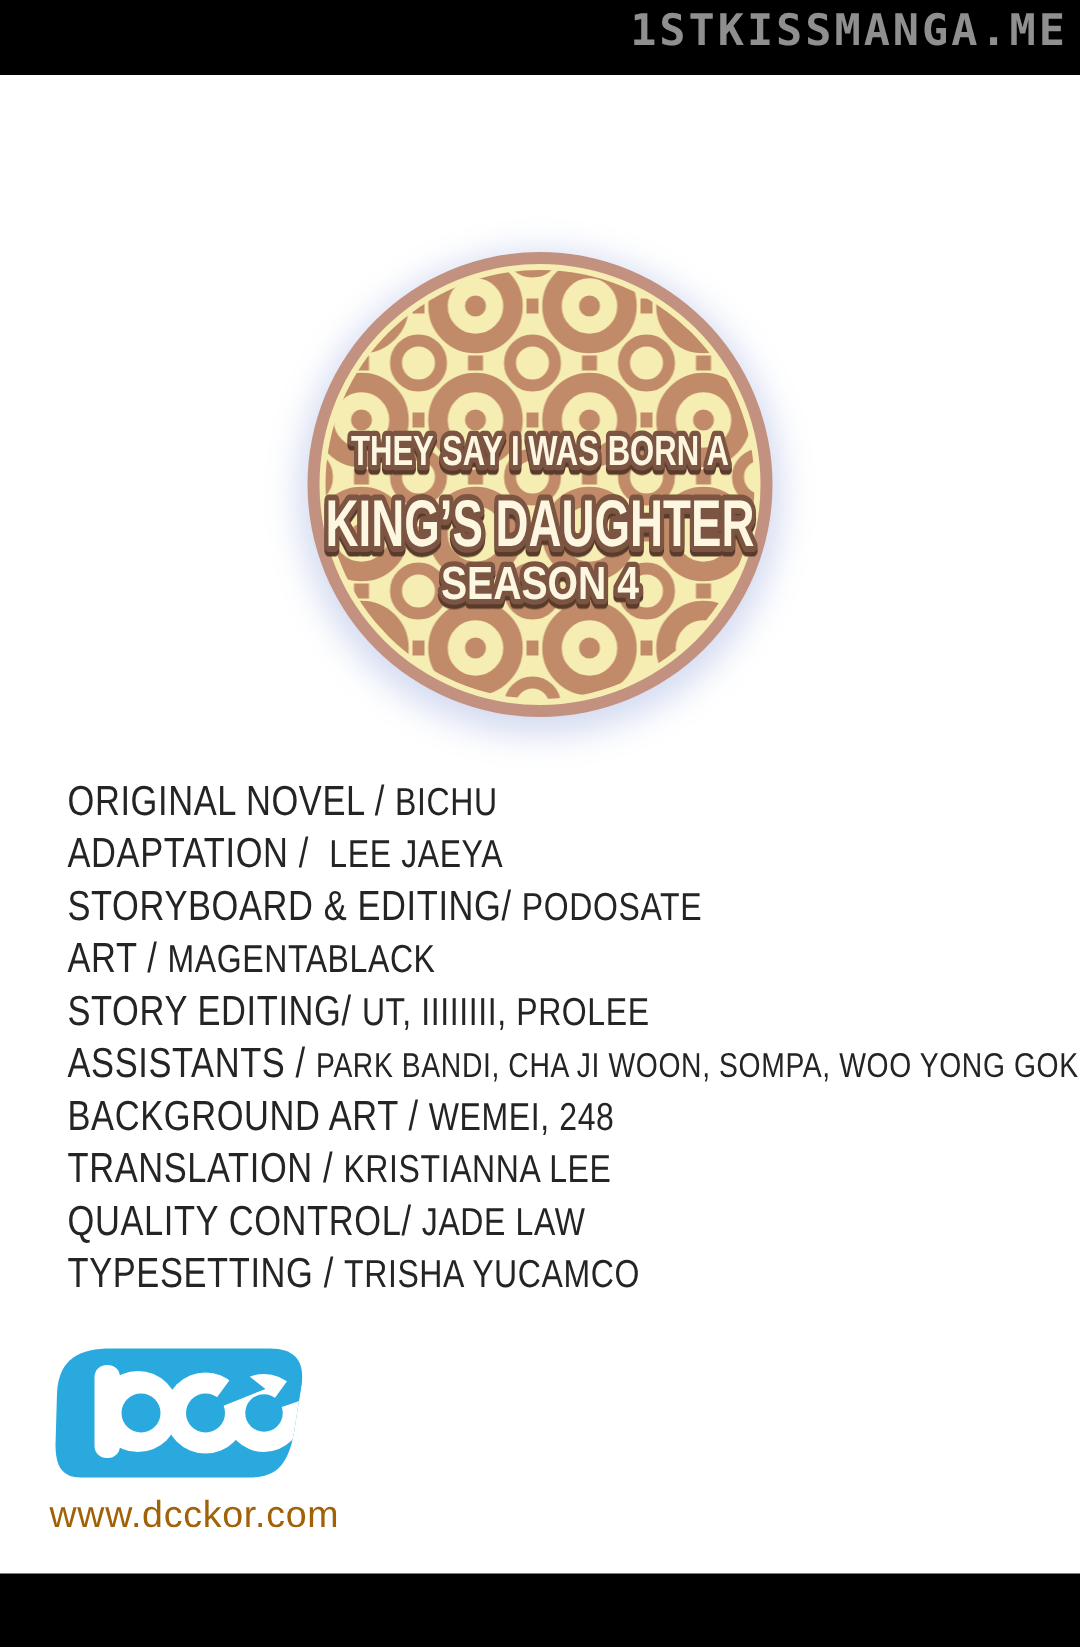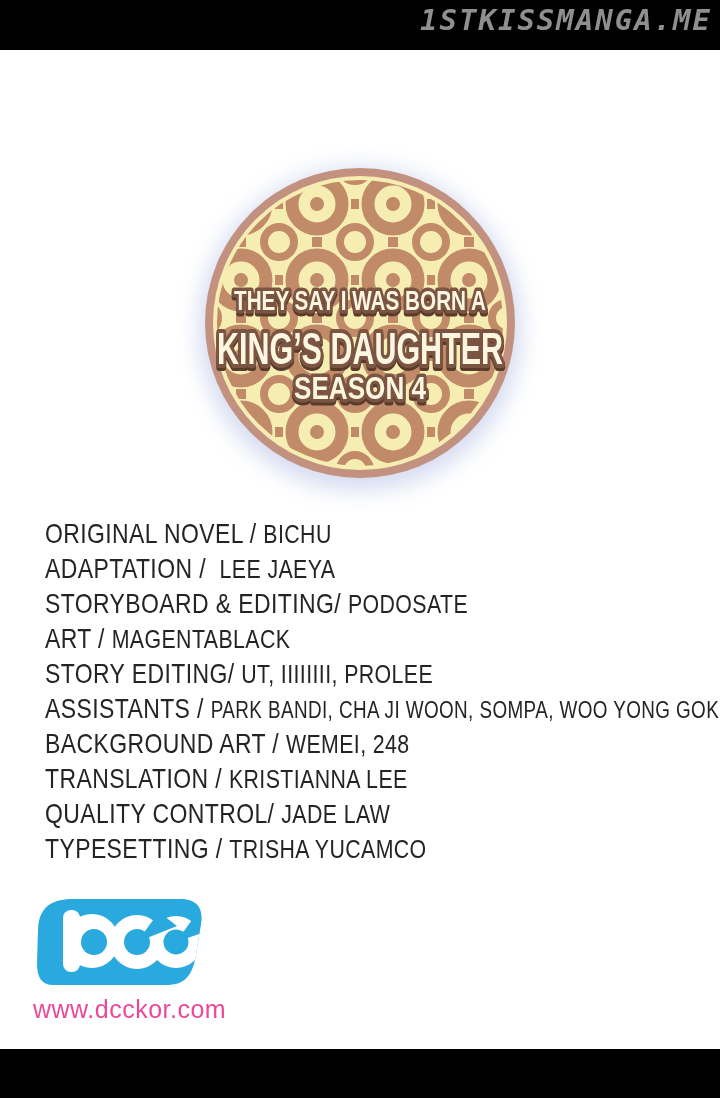--- a/index.html
+++ b/index.html
@@ -12,21 +12,20 @@
     overflow: hidden;
   }
 
   
   .topbar {
     position: absolute; left: 0; top: 0;
     width: 720px; height: 50px;
     background: #000;
     display: flex; align-items: flex-start; justify-content: flex-end;
     padding: 3px 8px 0 0;
-    font-style: italic;
   }
   .site-watermark {
     color: #8f8f8f;
     font-size: 29px;
     font-weight: bold;
     letter-spacing: 2px;
     font-family: "DejaVu Sans Mono", monospace;
   }
   .bottombar {
     position: absolute; left: 0; top: 1049px;
@@ -67,21 +66,21 @@
     transform-origin: left center;
   }
   .credit .names { font-size: 26px; }
   .credit.compact .names { font-size: 23px; }
 
   
   .publisher { position: absolute; left: 36px; top: 897px; }
   .publisher-url {
     margin-top: 2px;
     margin-left: -3px;
-    color: #ec4899;
+    color: #a16207;
     font-size: 25px;
     letter-spacing: 0.5px;
   }
 </style>
 </head>
 <body>
 
 <header class="topbar">
   <span class="site-watermark">1STKISSMANGA.ME</span>
 </header>

